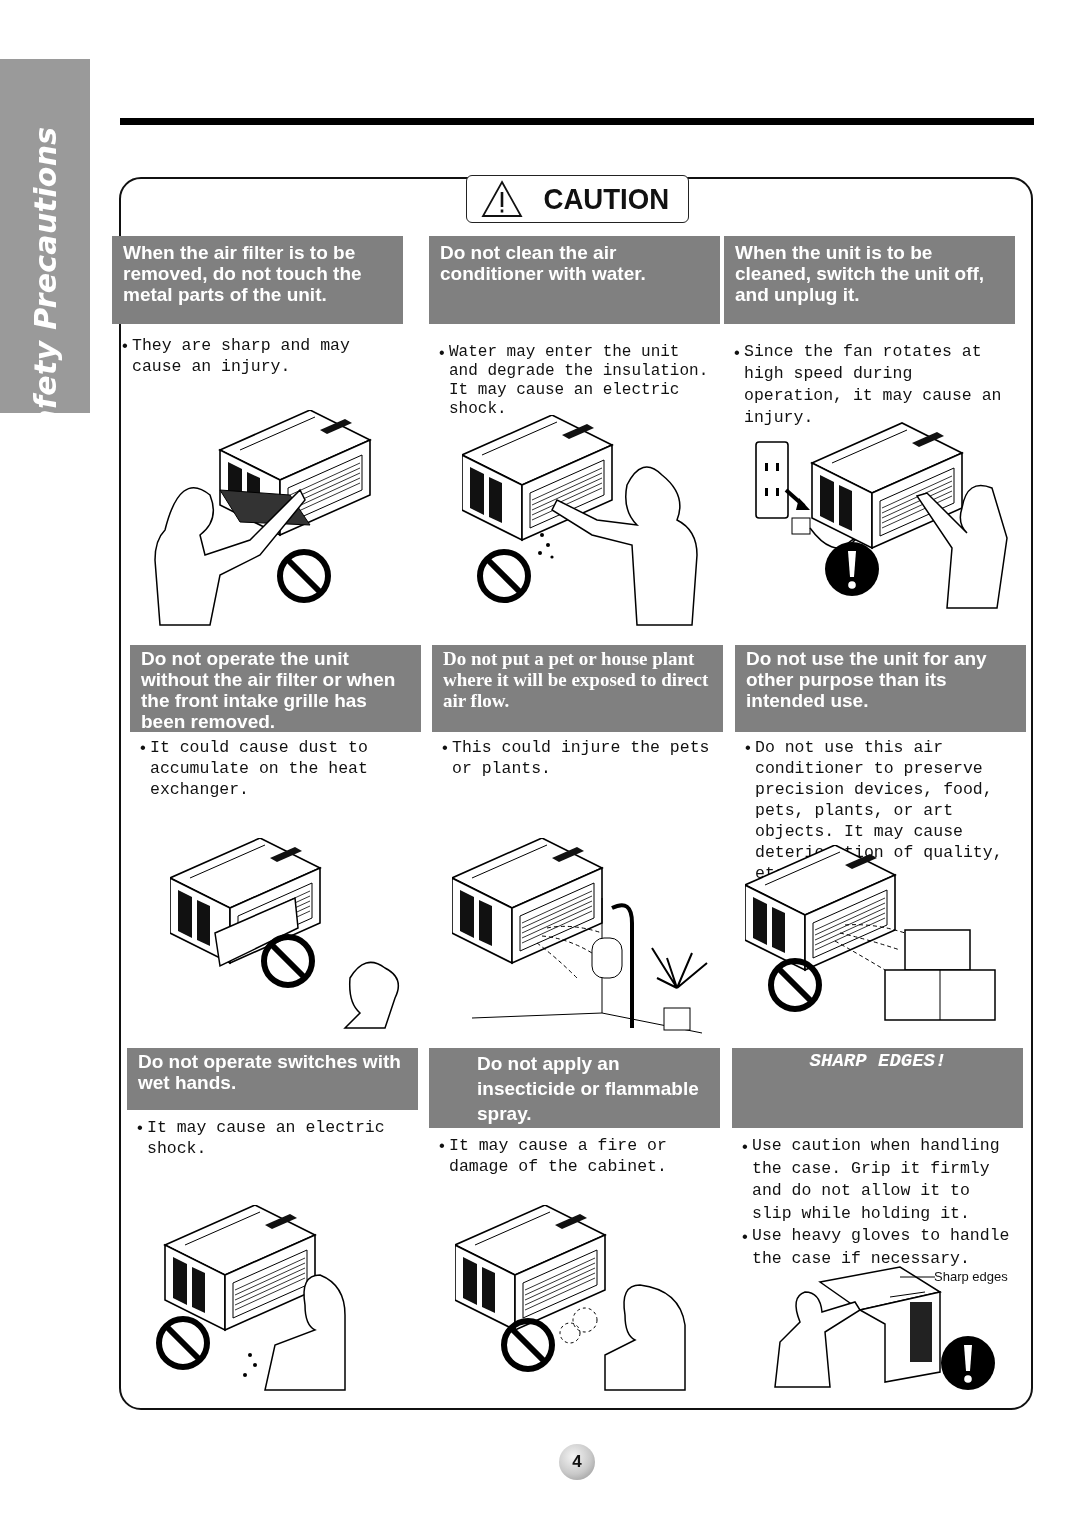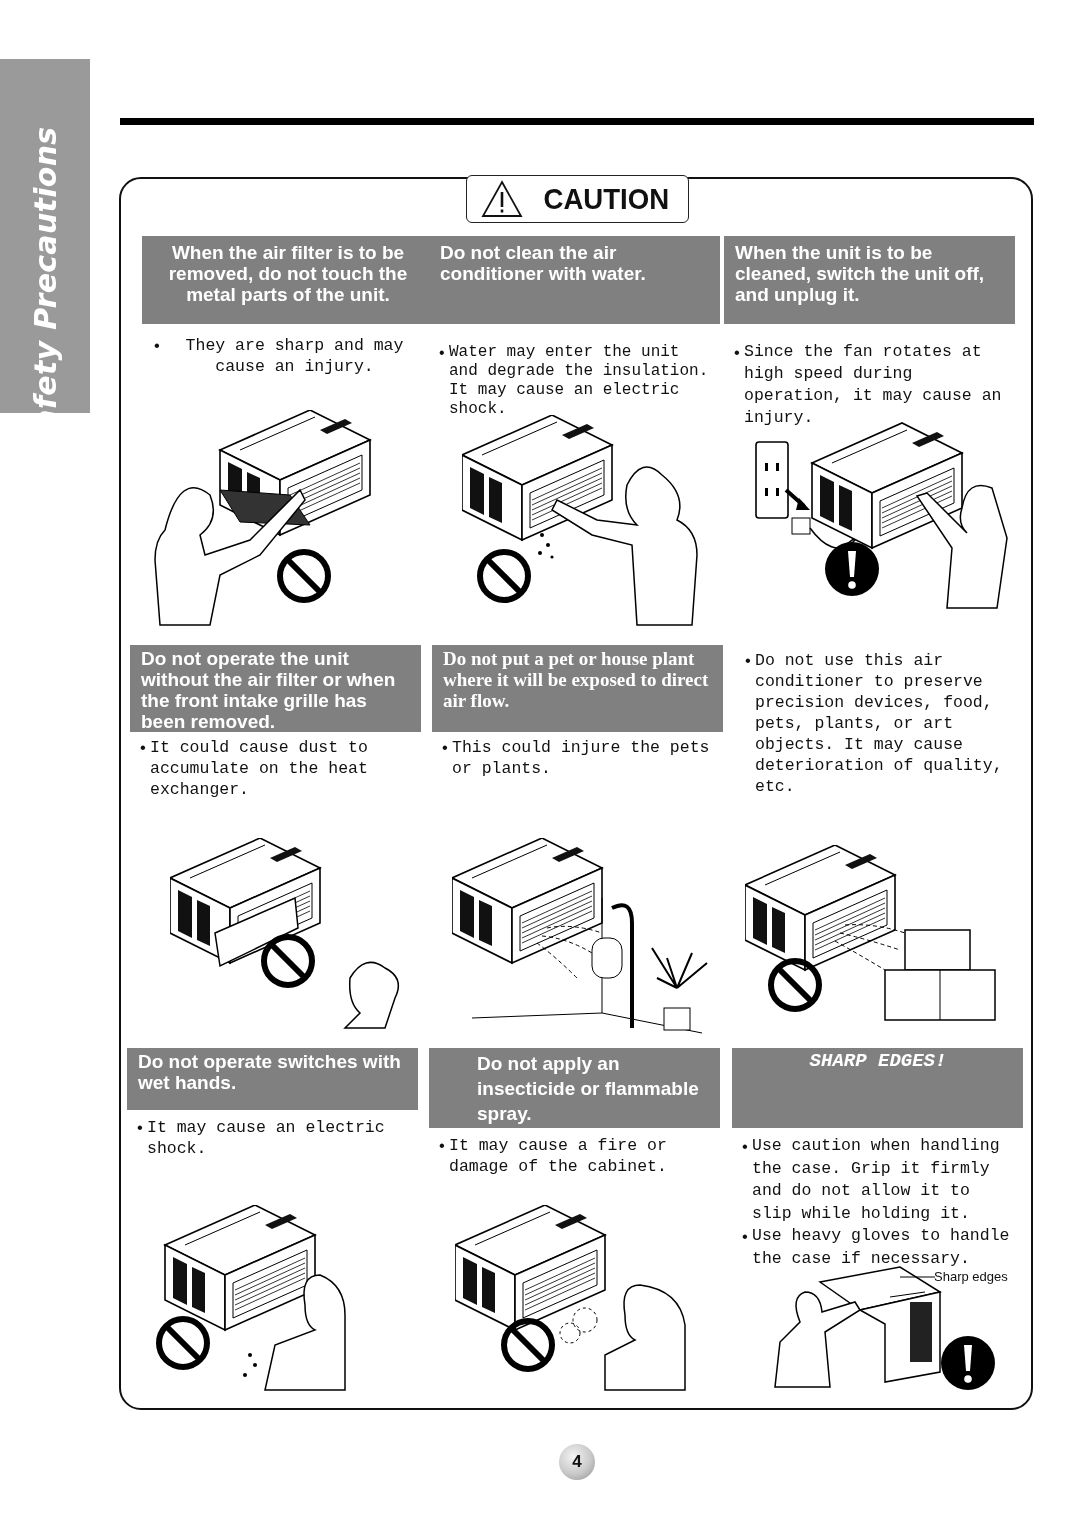--- a/index.html
+++ b/index.html
@@ -74,21 +74,21 @@
         <line x1="70" y1="95" x2="140" y2="63"></line>
           <line x1="70" y1="100" x2="140" y2="68"></line>
         <line x1="70" y1="105" x2="140" y2="73"></line>
       </g>
       <path d="M100 20 L125 9 L132 13 L107 24 Z" fill="#111"></path>
       <line x1="20" y1="40" x2="95" y2="7" stroke="#000" stroke-width="1"></line>
     </g>
   </defs>
 </svg>
 
-<div class="cell" style="left:142px; top:236px;text-align:center;">
+<div class="cell" style="left:112px; top:236px;">
   <div class="cell-head" style="height:88px;">When the air filter is to be removed, do not touch the metal parts of the unit.</div>
   <div class="cell-body" style="margin-top:11px;">
     <div class="bullet">
         <span class="dot">•</span>
         <span class="txt">They are sharp and may cause an injury.</span>
       </div>
   </div>
 </div>
 <div class="cell" style="left:429px; top:236px;">
   <div class="cell-head" style="height:88px;">Do not clean the air conditioner with water.</div>
@@ -159,20 +159,21 @@
 <div class="cell" style="left:432px; top:645px;">
   <div class="cell-head" style="height:87px; padding-top:3px;font-family:Liberation Serif, serif;">Do not put a pet or house plant where it will be exposed to direct air flow.</div>
   <div class="cell-body" style="margin-top:5px;">
     <div class="bullet">
         <span class="dot">•</span>
         <span class="txt">This could injure the pets or plants.</span>
       </div>
   </div>
 </div>
 <div class="cell" style="left:735px; top:645px;">
+  <div class="cell-head" style="height:87px; padding-top:3px;">Do not use the unit for any other purpose than its intended use.</div>
   <div class="cell-body" style="margin-top:5px;">
     <div class="bullet">
         <span class="dot">•</span>
         <span class="txt">Do not use this air conditioner to preserve precision devices, food, pets, plants, or art objects. It may cause deterioration of quality, etc.</span>
       </div>
   </div>
 </div>
 
 <svg class="illus" style="left:170px; top:838px;" width="250" height="195">
   <use href="#acunit" x="0" y="0"></use>

